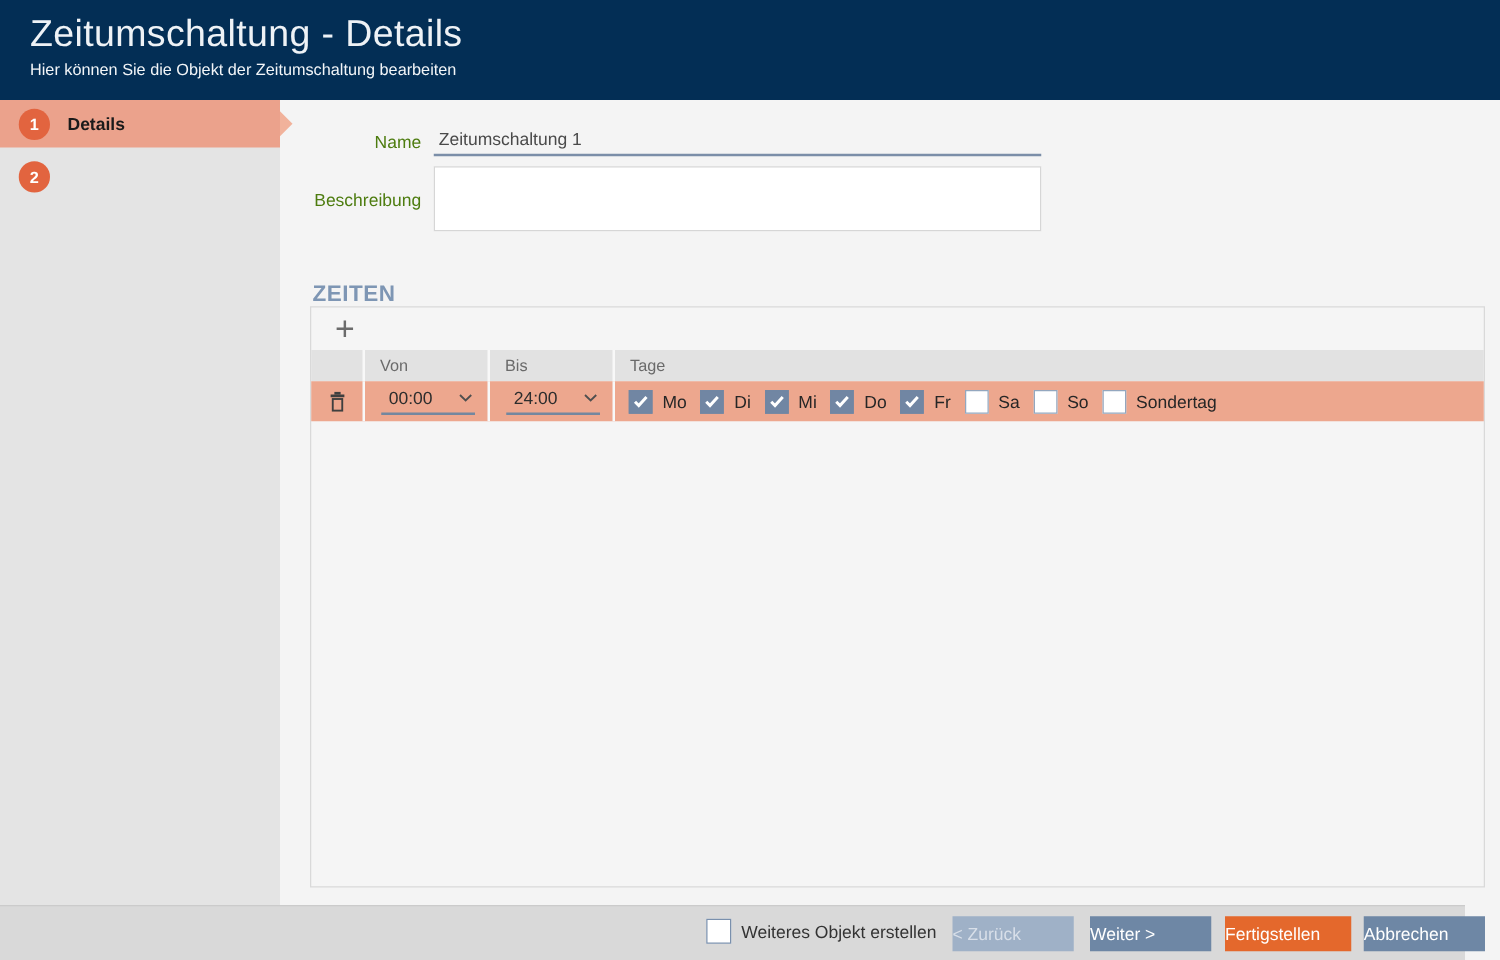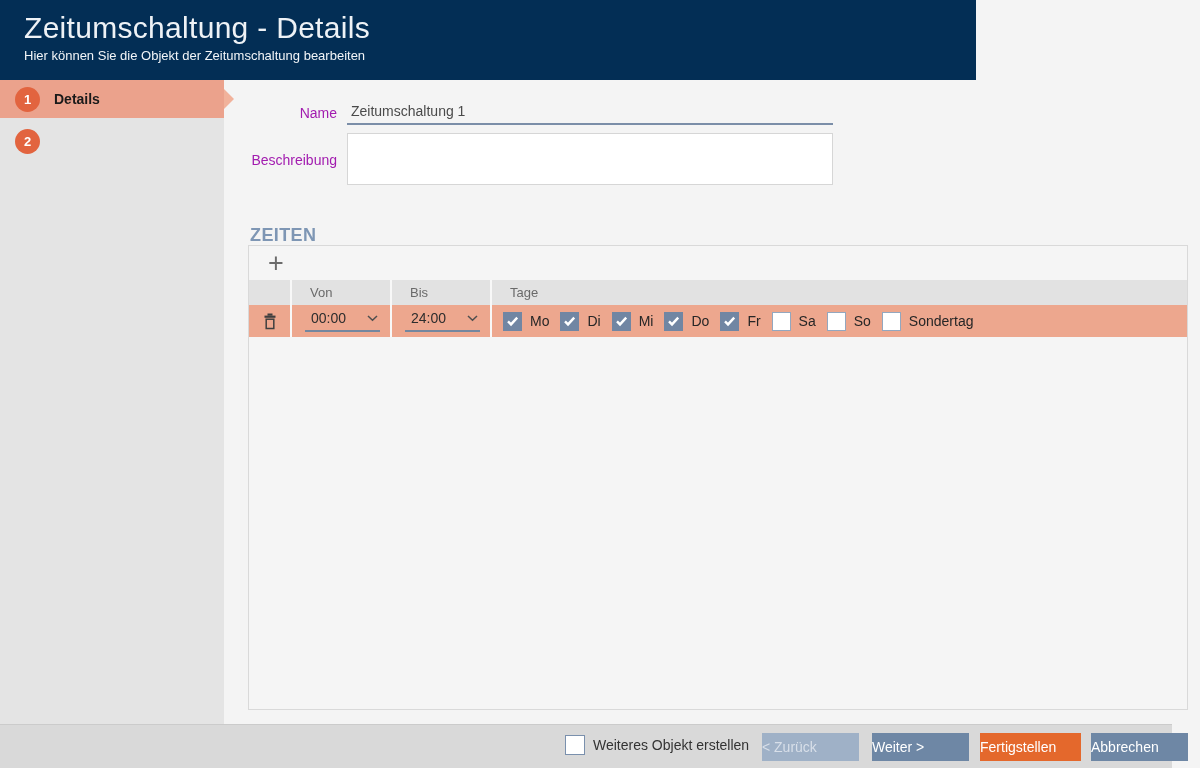--- a/index.html
+++ b/index.html
@@ -1,54 +1,54 @@
 <!DOCTYPE html>
 <html><head>
 <meta charset="utf-8">
 <style>
   * { box-sizing: border-box; margin: 0; padding: 0; }
   html, body { width: 1200px; height: 768px; }
   body { font-family: "Liberation Sans", sans-serif; }
   #app { position: relative; width: 1200px; height: 768px; background: #f4f4f4; overflow: hidden; }
 
   
-  .header { position: absolute; top: 0; left: 0; width: 976px; height: 80px; background: #032e55; padding: 11px 0 0 24px; }
+  .header { position: absolute; top: 0; left: 0; width: 1200px; height: 80px; background: #032e55; padding: 11px 0 0 24px; }
   .header-title { font-size: 30px; font-weight: 300; color: #eef2f6; letter-spacing: 0.3px; }
   .header-subtitle { font-size: 13px; color: #f2f5f8; margin-top: 3px; }
 
   
   .sidebar { position: absolute; top: 80px; left: 0; width: 224px; height: 644px; background: #e4e4e4; }
   .step { position: relative; display: flex; align-items: center; height: 38px; padding-left: 15px; cursor: pointer; }
   .step.active { background: #eba28c; }
   .step + .step { margin-top: 4px; }
   .step-num { width: 25px; height: 25px; border-radius: 50%; background: #e2643f; color: #fff;
               font-size: 13px; font-weight: bold; display: flex; align-items: center; justify-content: center; flex: none; }
   .step-label { margin-left: 14px; font-size: 14px; font-weight: 600; color: #1a1a1a; }
   .step-arrow { position: absolute; right: -10px; top: 50%; margin-top: -10px; width: 0; height: 0;
                 border-top: 10px solid transparent; border-bottom: 10px solid transparent; border-left: 10px solid #f1b29b; }
 
   
-  .field-label { position: absolute; font-size: 14px; color: #a21caf; text-align: right; width: 97px; left: 240px; }
+  .field-label { position: absolute; font-size: 14px; color: #4d7c0f; text-align: right; width: 97px; left: 240px; }
   .name-input { position: absolute; left: 347px; top: 100px; width: 486px; height: 25px; background: transparent;
                 border: none; border-bottom: 2px solid #7b8ea8; font-size: 14px; color: #4a4a4a; padding: 0 4px 2px 4px;
                 font-family: "Liberation Sans", sans-serif; outline: none; }
   .desc-textarea { position: absolute; left: 347px; top: 133px; width: 486px; height: 52px; background: #ffffff;
                    border: 1px solid #d6d6d6; resize: none; font-family: "Liberation Sans", sans-serif; font-size: 14px; padding: 4px; outline: none; }
 
   
   .section-title { position: absolute; left: 250px; top: 225px; font-size: 18px; font-weight: bold; color: #7e96b4; letter-spacing: 0.4px; }
   .times-table { position: absolute; left: 248px; top: 245px; width: 940px; height: 465px; border: 1px solid #d9d9d9; background: #f5f5f5; }
   .add-row { height: 34px; display: flex; align-items: center; }
   .add-btn { margin-left: 19px; font-size: 27px; font-weight: 300; color: #6b6b6b; line-height: 1; cursor: pointer; }
   .thead { height: 25px; background: #e2e2e2; display: flex; }
   .trow { height: 32px; background: #eda78e; display: flex; align-items: stretch; }
   .col-del { width: 41px; flex: none; display: flex; align-items: center; justify-content: center; }
   .col-von, .col-bis { width: 100px; flex: none; border-left: 2px solid #f8f8f8; display: flex; align-items: center; }
   .col-tage { flex: 1; border-left: 2px solid #f8f8f8; display: flex; align-items: center; }
-  .thead .hlabel { font-size: 13px; color: #6a6a6a; padding-left: 18px; }
+  .thead .hlabel { font-size: 13px; color: #6a6a6a; padding-left: 12px; }
   .thead .col-del { border-left: none; }
   .dropdown { margin-left: 13px; width: 75px; display: flex; align-items: center; justify-content: space-between;
               border-bottom: 2px solid #73879f; padding: 0 2px 4px 6px; cursor: pointer; }
   .dropdown .dd-value { font-size: 14px; color: #2d2d2d; }
   .del-btn { display: flex; align-items: center; justify-content: center; cursor: pointer; }
 
   
   .day { display: inline-flex; align-items: center; margin-right: 11px; cursor: pointer; }
   .day:first-child { margin-left: 11px; }
   .checkbox { width: 19px; height: 19px; flex: none; display: inline-flex; align-items: center; justify-content: center; background: #ffffff; border: 1px solid #93a7bf; }

